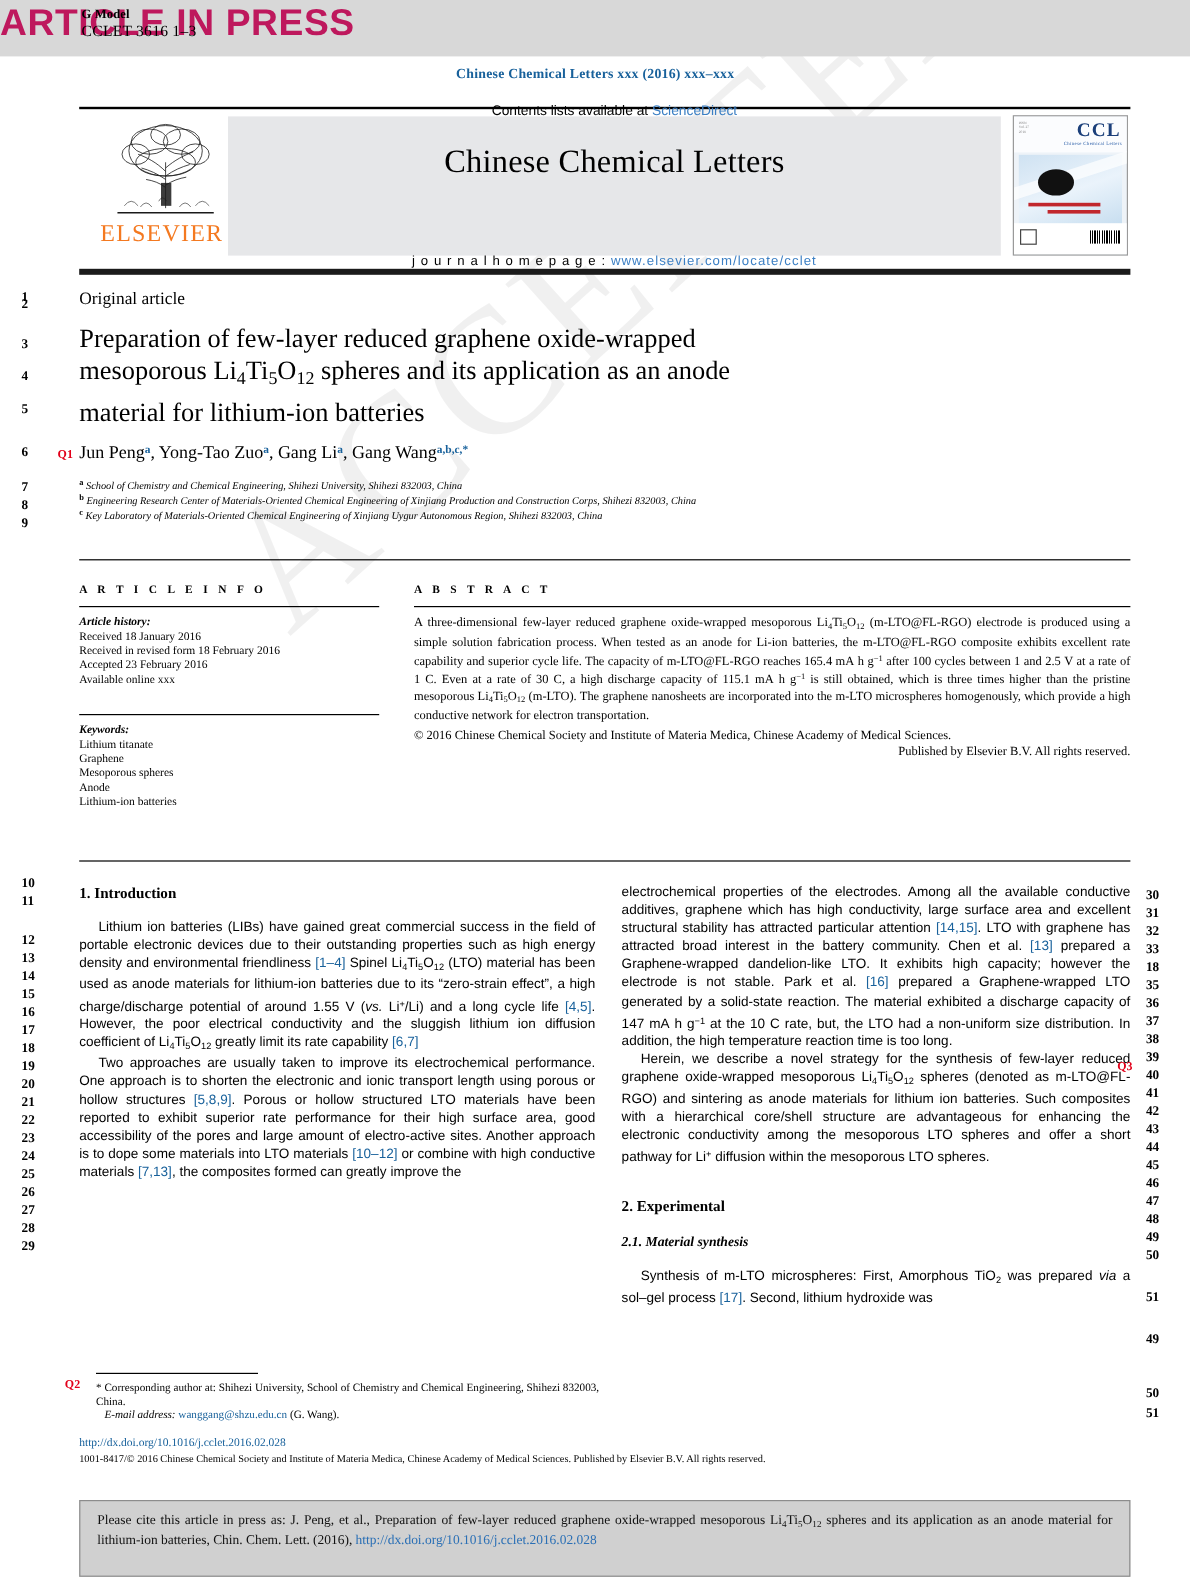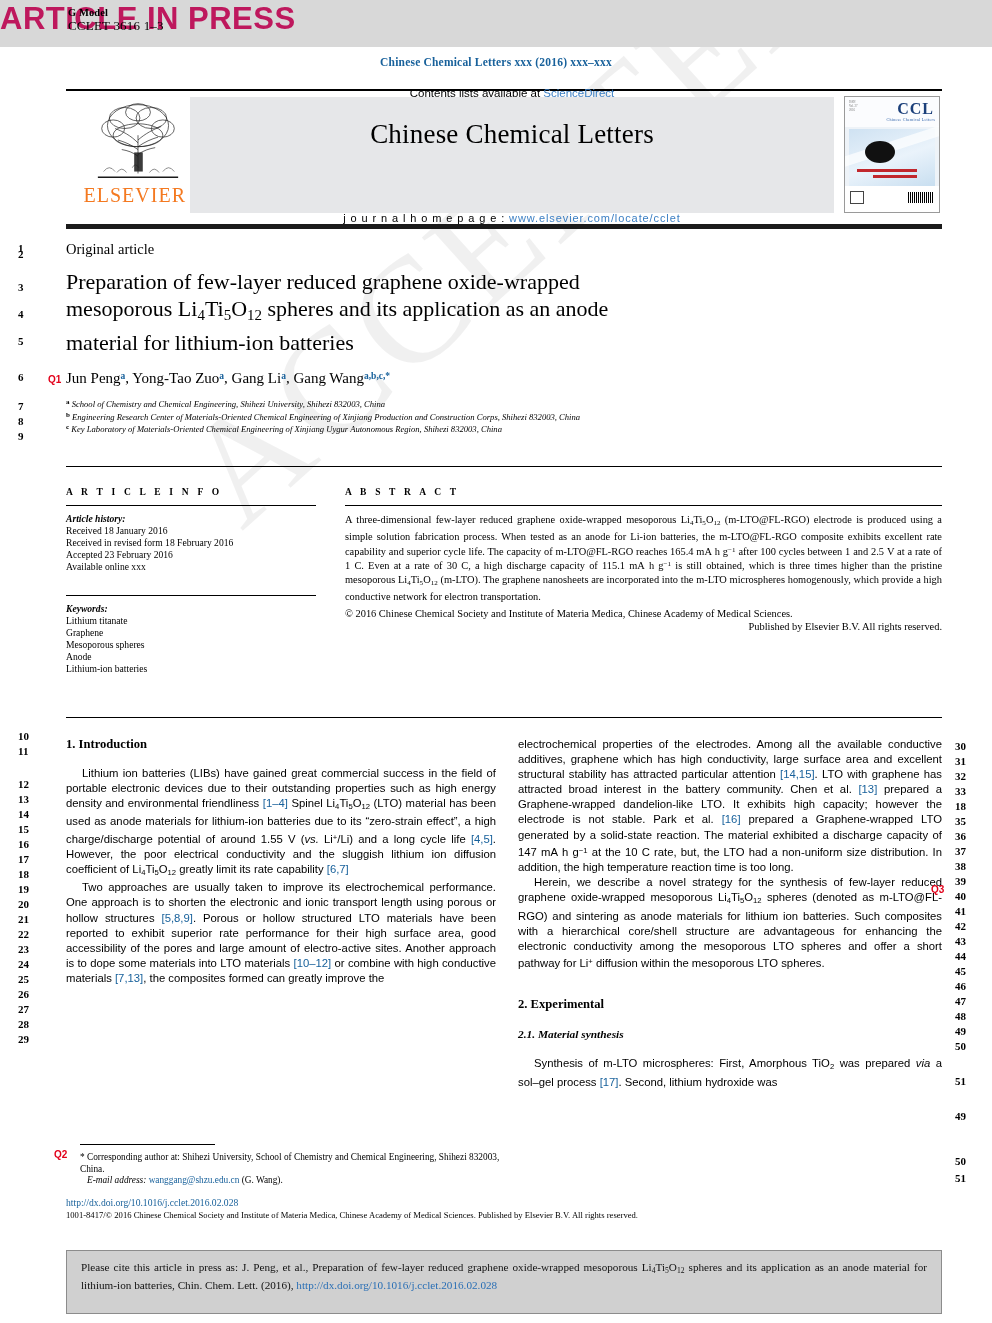--- a/index.html
+++ b/index.html
@@ -190,21 +190,21 @@
   
   .lineno {
     position:absolute;
     font-family:"Liberation Serif", serif; font-weight:bold; font-size:11px; color:#000;
   }
   .ln-left { left:18px; text-align:left; }
   .ln-right { left:955px; text-align:left; }
 
   .qflag {
     position:absolute; color:#e2001a; font-weight:bold; font-size:10px;
-    font-family:Liberation Sans, sans-serif;
+    font-family:Liberation Serif, serif;
   }
 
   
   .foot-rule {
     position:absolute; left:80px; top:1144px; width:135px; height:1px; background:#000;
   }
   .footnote {
     position:absolute; left:80px; top:1152px; width:420px;
     font-family:"Liberation Serif", serif; font-size:9.3px; line-height:11.6px;
   }

